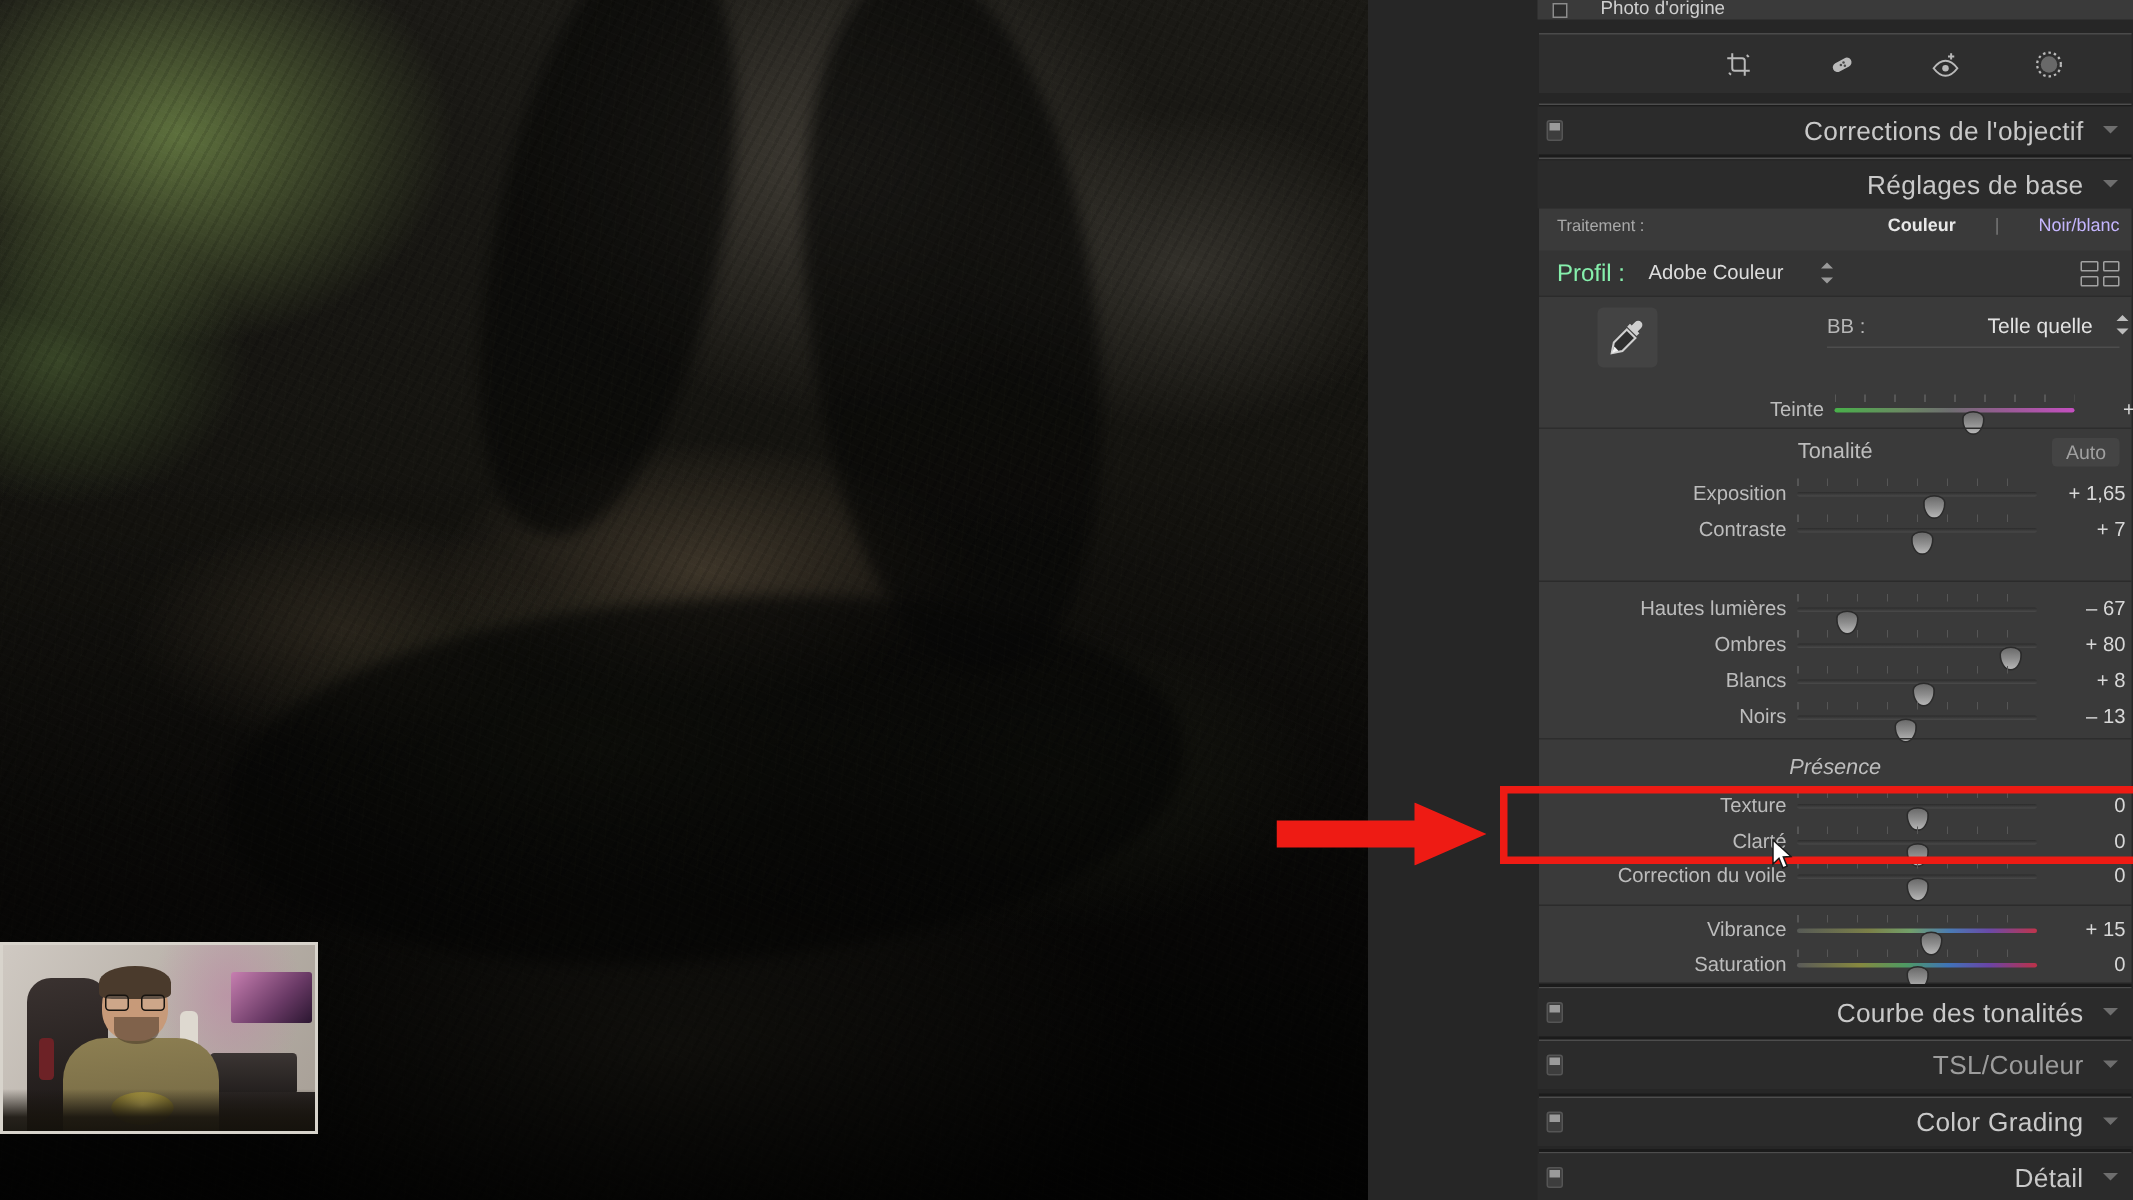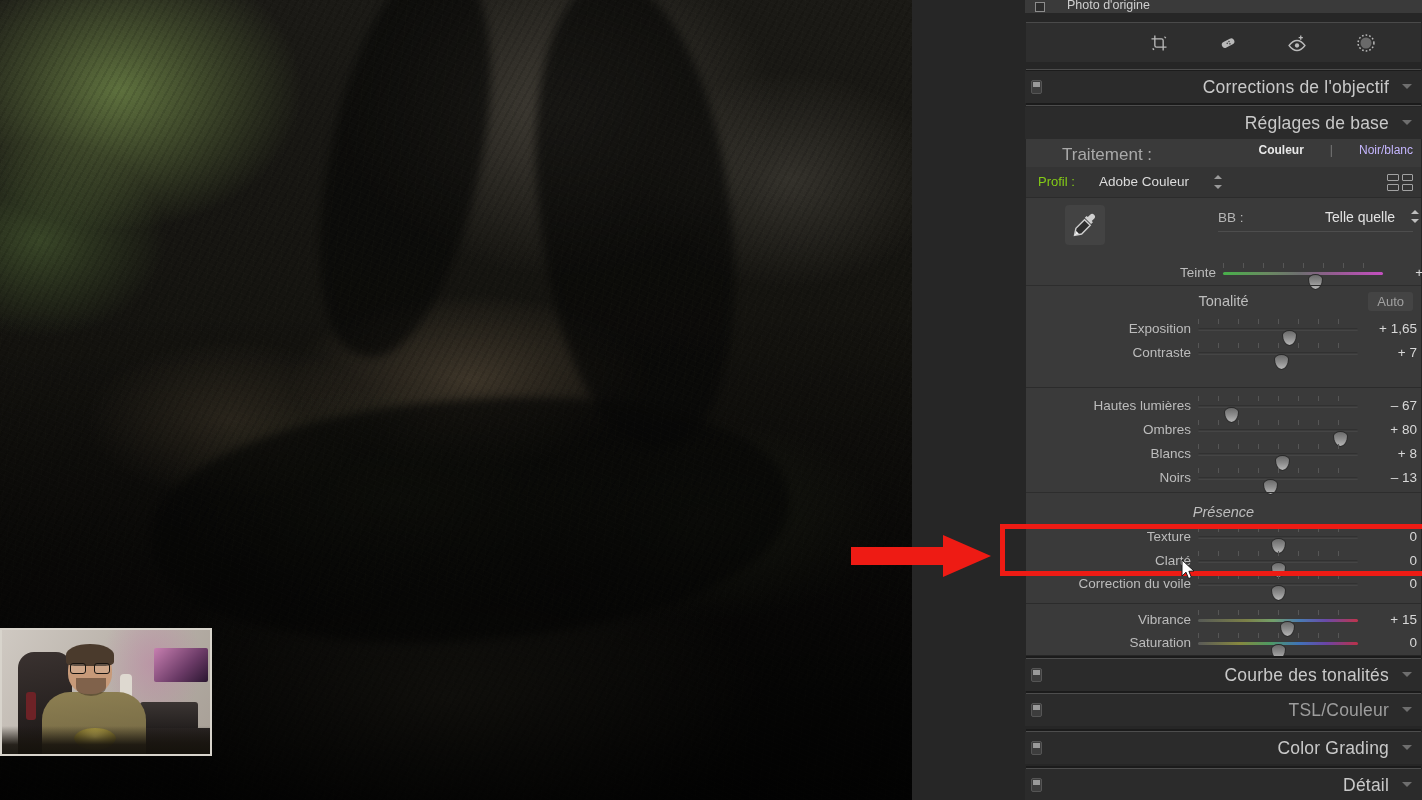--- a/index.html
+++ b/index.html
@@ -100,30 +100,30 @@
   .sect-header .ttl.dim1 { color:#9d9d9d; }
   .sect-header .chev { position:absolute; right:10px; top:13px; width:0; height:0;
       border-left:5px solid transparent; border-right:5px solid transparent;
       border-top:5px solid #6e6e6e; }
   .sect-rule { position:absolute; left:1px; width:395px; height:3px;
                background:#1b1b1b; border-bottom:1px solid #4d4d4d; }
 
   .basic-body { position:absolute; left:1px; width:395px; background:#3a3a3a; }
 
   .row-treat { position:absolute; left:0; top:0; width:395px; height:28px; }
-  .lbl-treat { position:absolute; left:12px; top:6px; font-size:17px; color:#a9a9a9;margin-left:24px; }
+  .lbl-treat { position:absolute; left:12px; top:6px; font-size:11px; color:#a9a9a9; }
   .treat-opts { position:absolute; right:8px; top:4px; display:flex; align-items:center; gap:26px;
                 font-size:12px;justify-content:center; }
   .treat-opts .on { color:#e8e8e8; font-weight:bold; }
   .treat-opts .sep { color:#777; }
   .treat-opts .off { color:#c4b5fd; }
 
   .row-profile { position:absolute; left:0; top:28px; width:395px; height:30px;
                  background:#343434; }
-  .lbl-prof { position:absolute; left:12px; top:7px; font-size:13px; color:#84cc16; }
+  .lbl-prof { position:absolute; left:12px; top:7px; font-size:16px; color:#86efac; }
   .val-prof { position:absolute; left:73px; top:7px; font-size:13.5px; color:#dcdcdc; }
   .prof-arrows { position:absolute; left:188px; top:8px; width:9px; height:14px; }
   .prof-arrows i { position:absolute; left:0; width:0; height:0;
      border-left:4px solid transparent; border-right:4px solid transparent; }
   .prof-arrows i.up { top:0; border-bottom:4px solid #9a9a9a; }
   .prof-arrows i.dn { bottom:0; border-top:4px solid #9a9a9a; }
   .grid-icon { position:absolute; right:8px; top:7px; width:26px; height:17px;
      display:grid; grid-template-columns:1fr 1fr; grid-template-rows:1fr 1fr; gap:3px; }
   .grid-icon span { border:1.6px solid #a2a2a2; border-radius:1px; }
 

